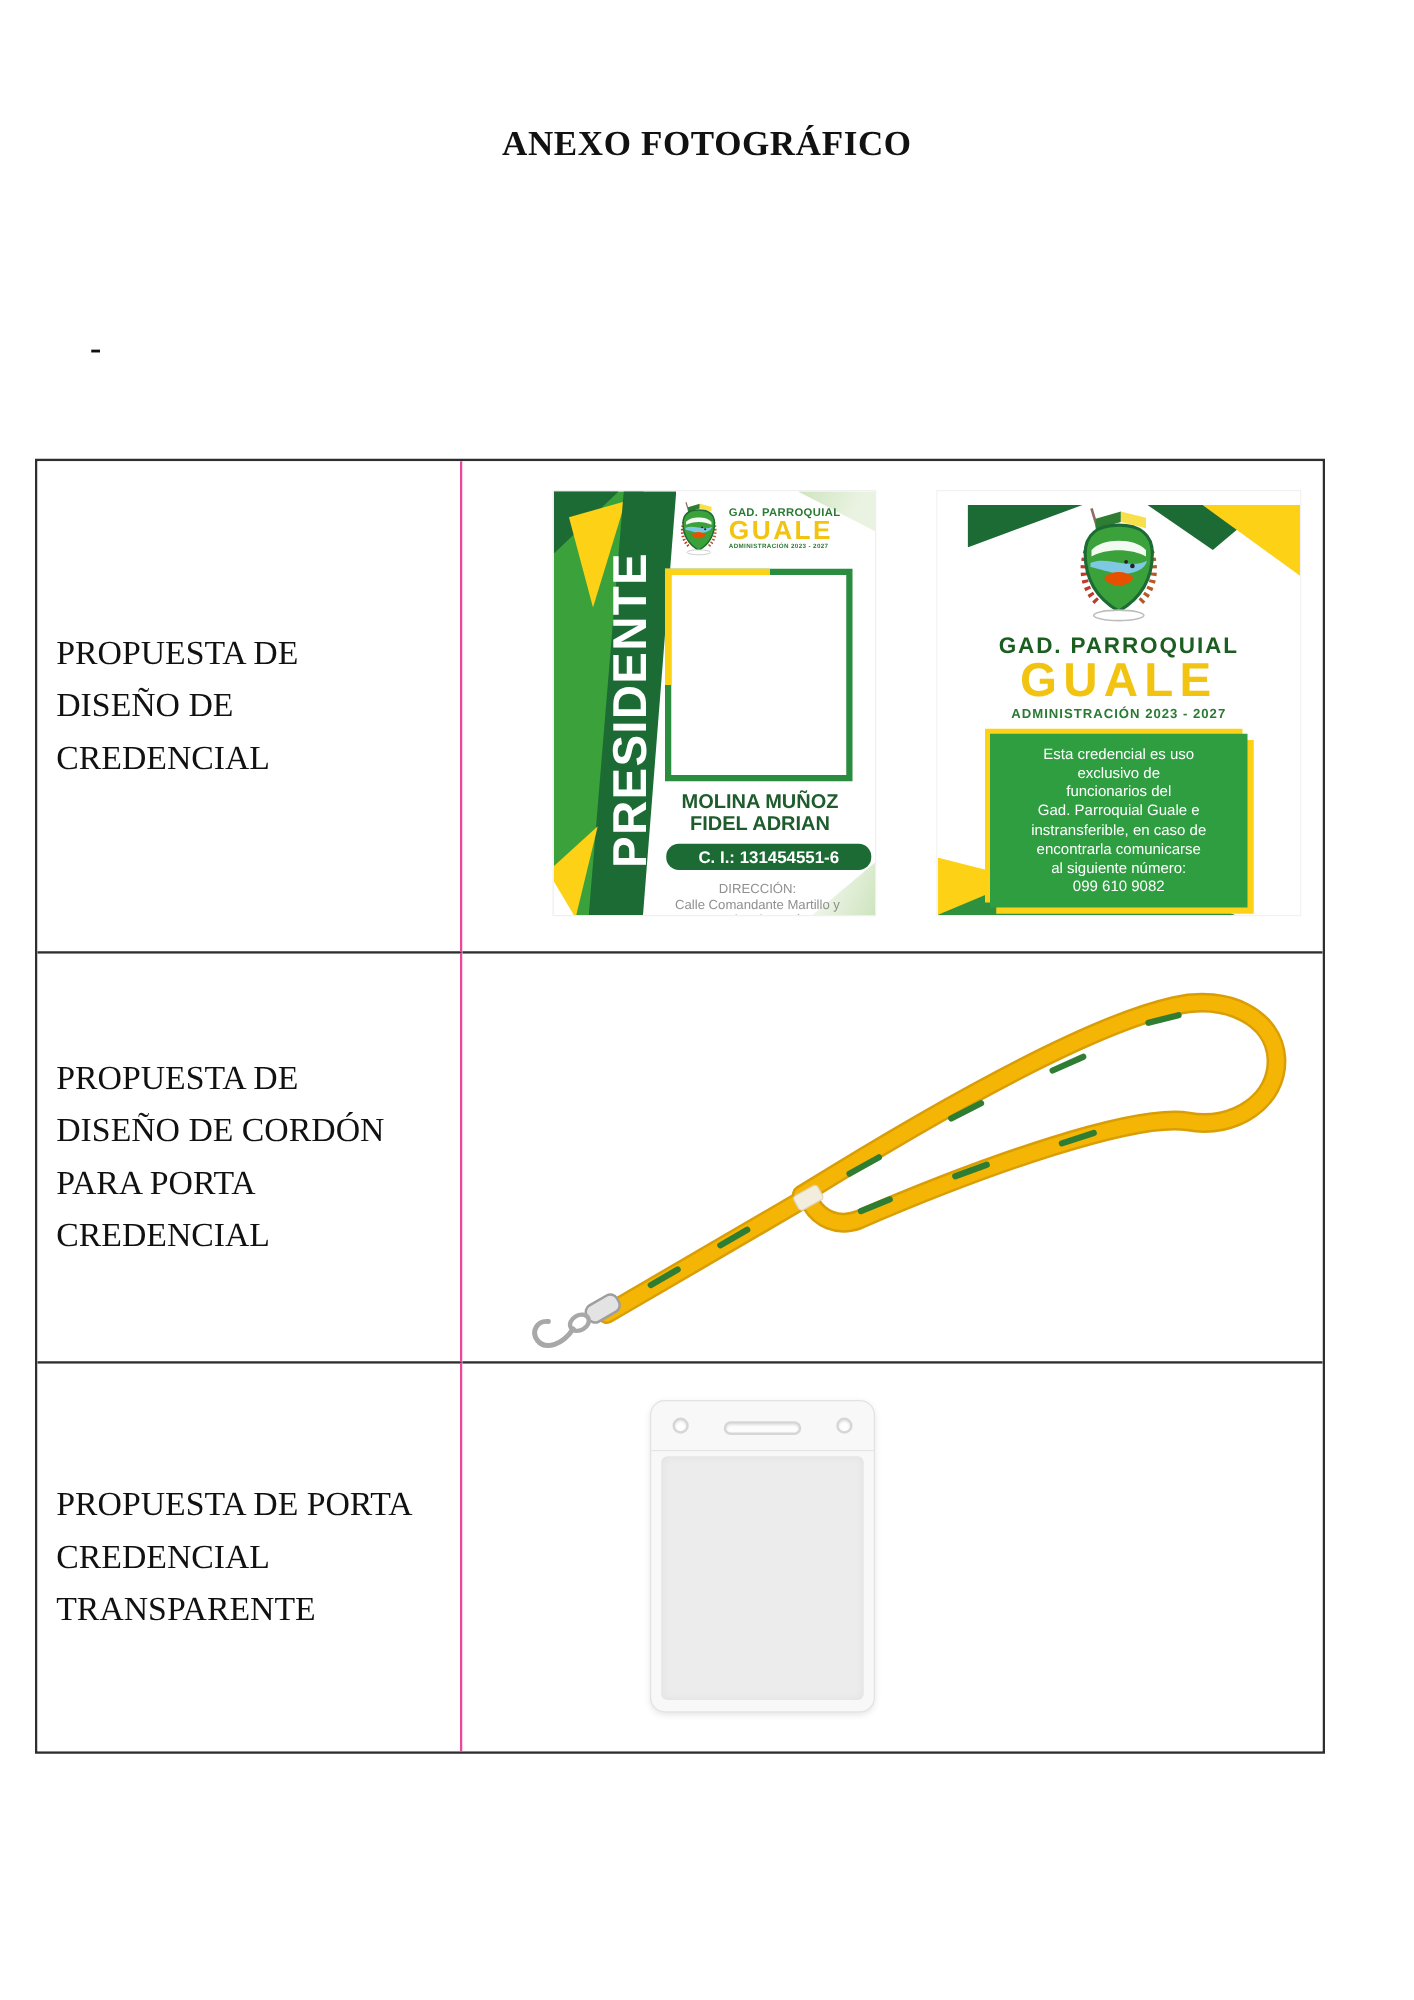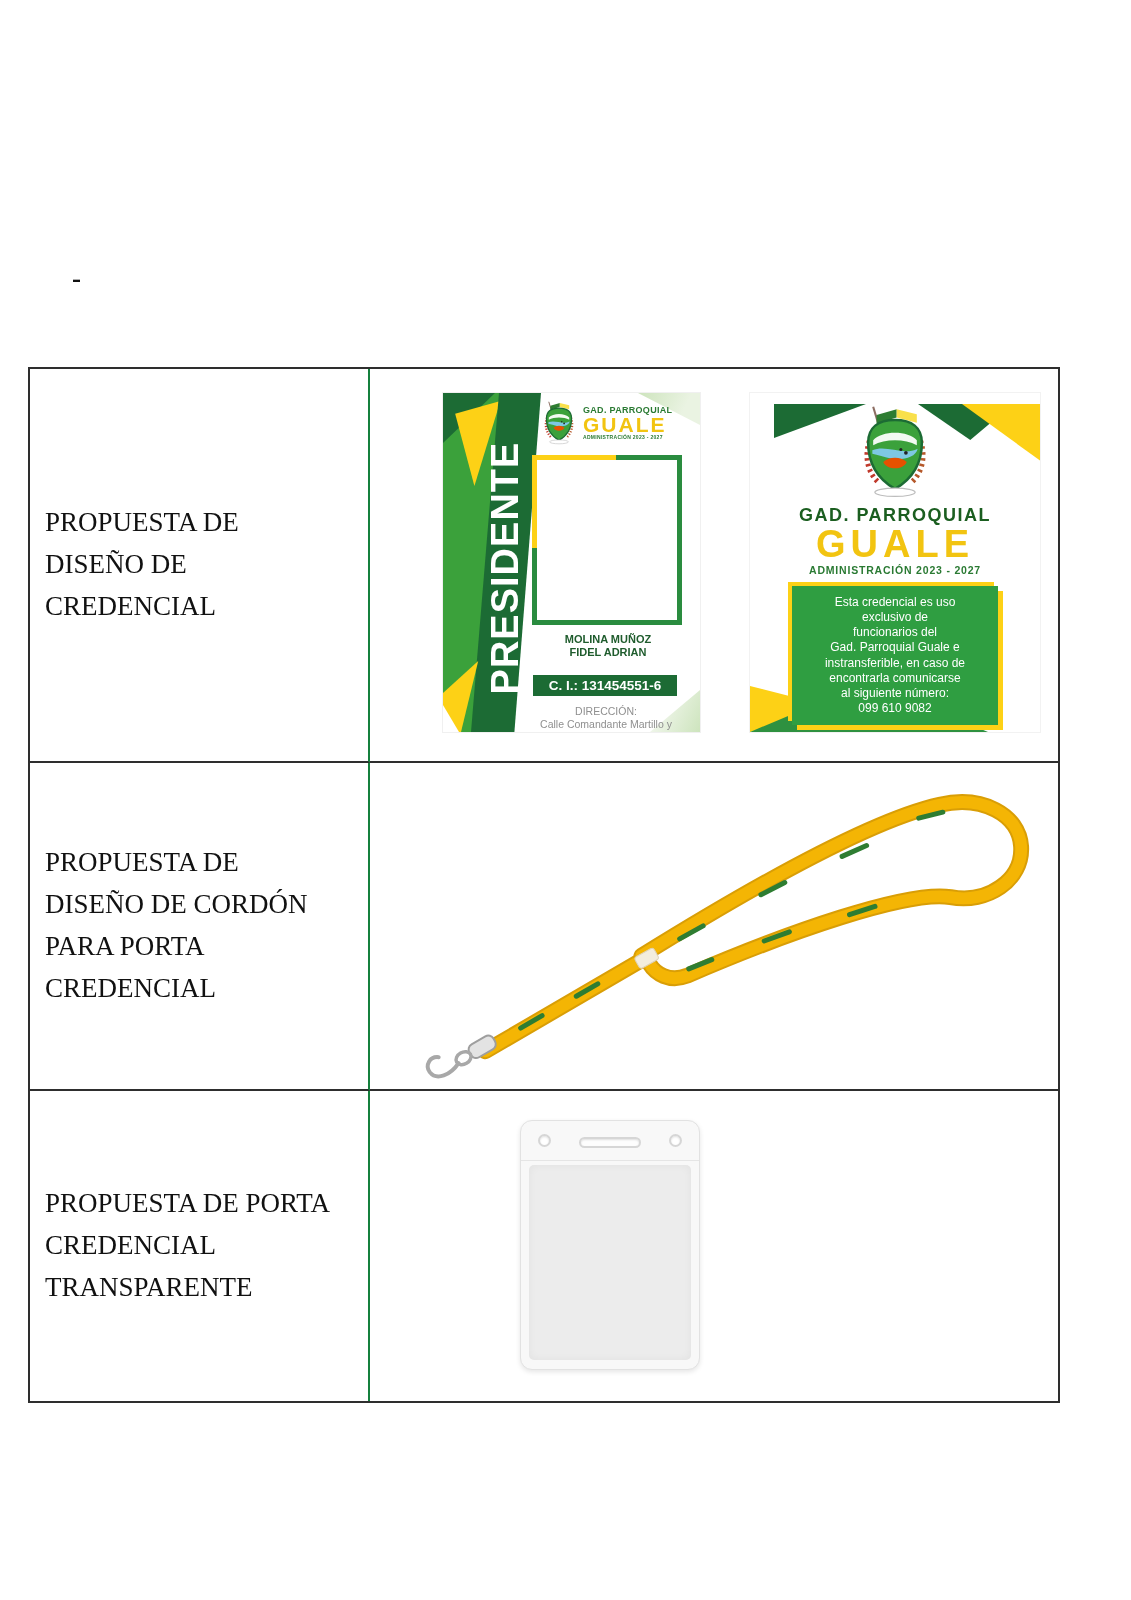--- a/index.html
+++ b/index.html
@@ -34,21 +34,21 @@
   }
   
   .annex-table{
     position:absolute;left:28px;top:367px;width:1032px;
     border:2px solid #2e2e2e;
     display:grid;grid-template-columns:340px 1fr;
     grid-template-rows:394px 328px 310px;
   }
   .cell{position:relative;background:#fff;}
   .cell.label{
-    border-right:2px solid #15803d;
+    border-right:2px solid #ec4899;
     display:flex;align-items:center;padding-left:15px;padding-right:8px;
     font-size:27px;line-height:1.55;white-space:pre-line;
   }
   .row-sep{border-bottom:2px solid #2e2e2e;}
   
   .front-card{
     position:absolute;left:73px;top:24px;width:257px;height:339px;background:#fff;
     font-family:"Liberation Sans", sans-serif;overflow:hidden;
     box-shadow:0 0 0 1px #f0f0f0;
   }
@@ -83,26 +83,26 @@
   .front-logo-l2{font-size:21px;font-weight:bold;color:var(--guale-yellow);letter-spacing:2px;line-height:.95;}
   .front-logo-l3{font-size:5px;font-weight:bold;color:#2a7a33;letter-spacing:.3px;}
   .photo-frame{
     position:absolute;left:89px;top:62px;width:150px;height:170px;background:#fff;
     border:5px solid #2a8c3f;
   }
   .photo-frame::before{content:"";position:absolute;left:-5px;top:-5px;width:60%;height:5px;background:var(--brand-yellow);}
   .photo-frame::after{content:"";position:absolute;left:-5px;top:-5px;width:5px;height:58%;background:var(--brand-yellow);}
   .holder-name{
     position:absolute;left:80px;top:240px;width:170px;text-align:center;
-    color:#1f5c2d;font-size:11px;font-weight:bold;line-height:1.15;white-space:pre-line;
+    color:#1f5c2d;font-size:16px;font-weight:bold;line-height:1.15;white-space:pre-line;
   }
   .id-badge{
-    position:absolute;left:90px;top:282px;width:144px;padding:3px 0;
+    position:absolute;left:90px;top:282px;width:164px;padding:3px 0;
     background:var(--brand-dark-green);color:#fff;text-align:center;
-    font-size:13.5px;font-weight:bold;border-radius:0;
+    font-size:13.5px;font-weight:bold;border-radius:10px;
   }
   .address-text{
     position:absolute;left:72px;top:312px;width:182px;text-align:center;
     color:#8f8f8f;font-size:10.5px;line-height:1.2;white-space:pre-line;
   }
   
   .back-card{
     position:absolute;left:380px;top:24px;width:290px;height:339px;background:#fff;
     font-family:"Liberation Sans", sans-serif;overflow:hidden;text-align:center;
     box-shadow:0 0 0 1px #f2f2f2;
@@ -161,20 +161,21 @@
     <path d="M23 54 C40 47 60 61 77 52 C75 62 60 66 47 64 C37 62 29 59 23 58 Z" fill="#7ec8e3"></path>
     <path d="M36 68 C43 61 57 61 64 68 C60 78 40 78 36 68 Z" fill="#e65100"></path>
     <circle cx="63" cy="57" r="2.2" fill="#222"></circle>
     <circle cx="57" cy="53" r="1.8" fill="#222"></circle>
     <ellipse cx="50" cy="104" rx="24" ry="5" fill="#ffffff" stroke="#bdbdbd" stroke-width="1.5"></ellipse>
   </symbol>
 </svg>
 
 <div class="page">
 
+  <div class="doc-title">ANEXO FOTOGRÁFICO</div>
   <div class="bullet-dash">-</div>
 
   <div class="annex-table">
 
     <div class="cell label row-sep">PROPUESTA DE
 DISEÑO DE
 CREDENCIAL</div>
     <div class="cell row-sep">
 
       <div class="front-card">

